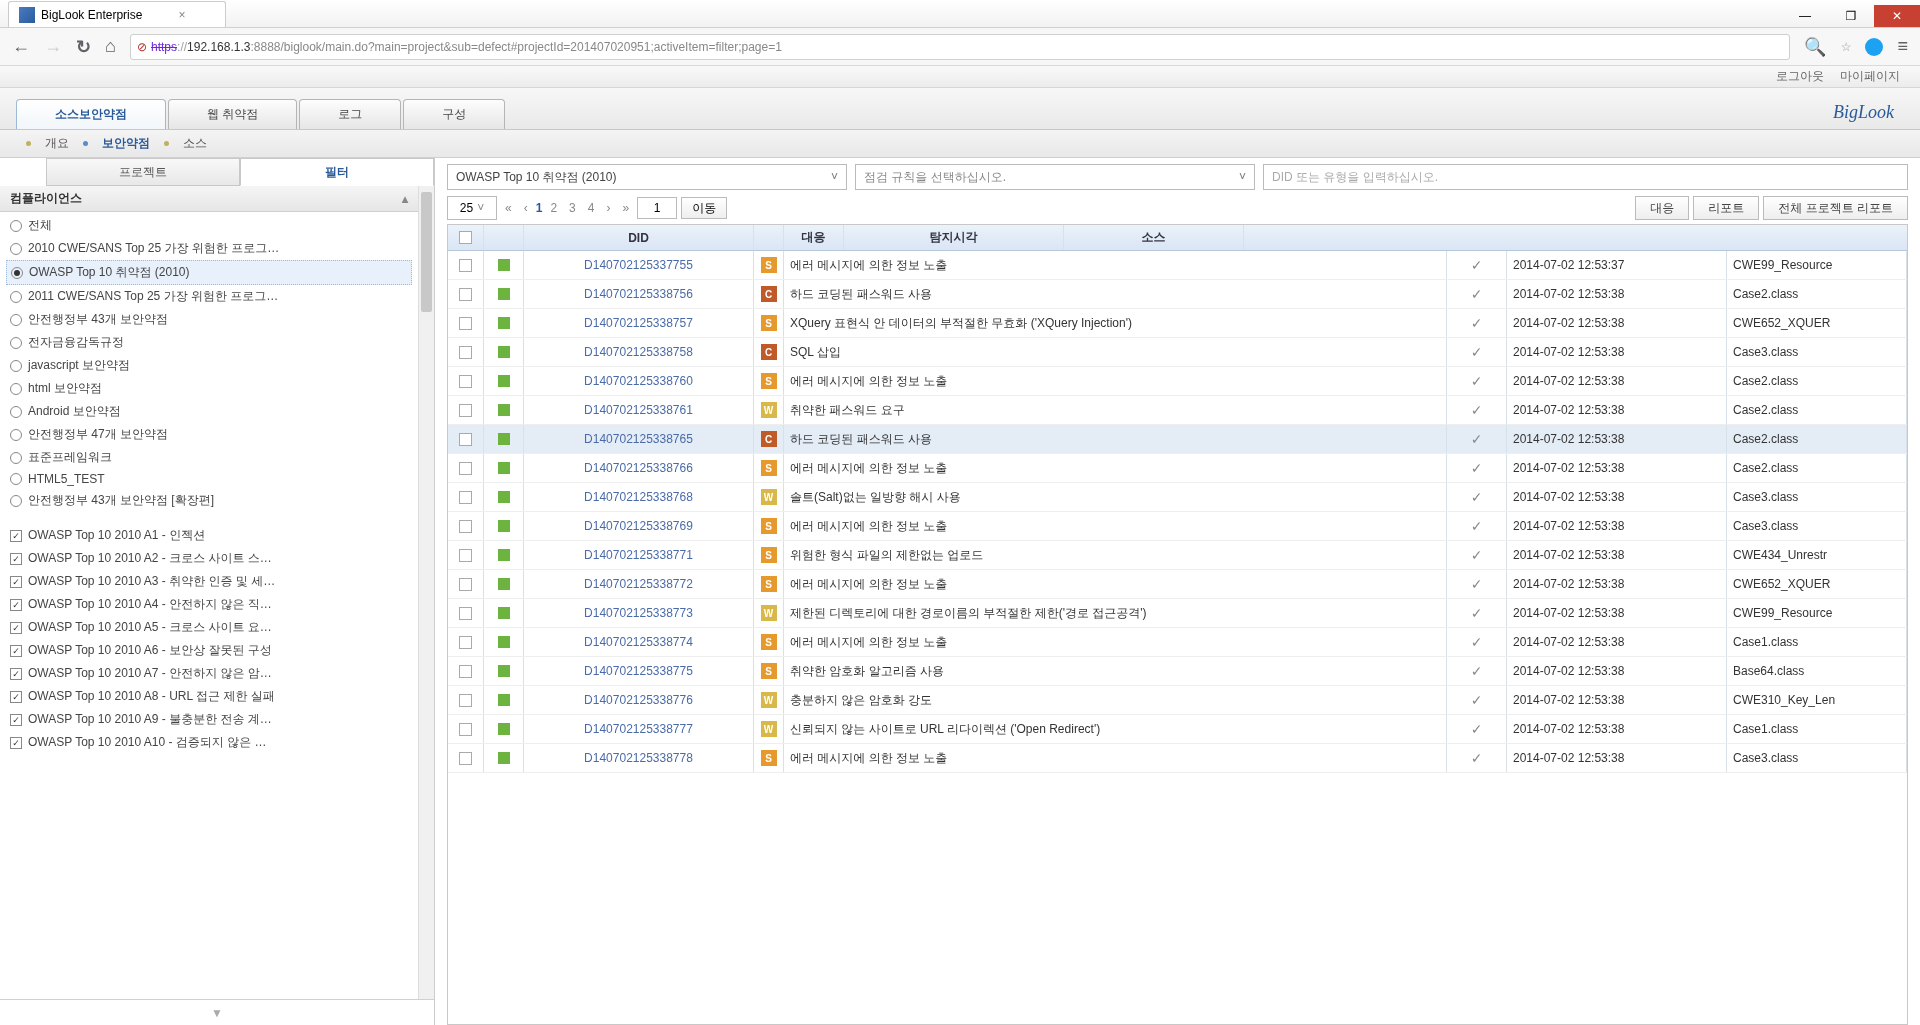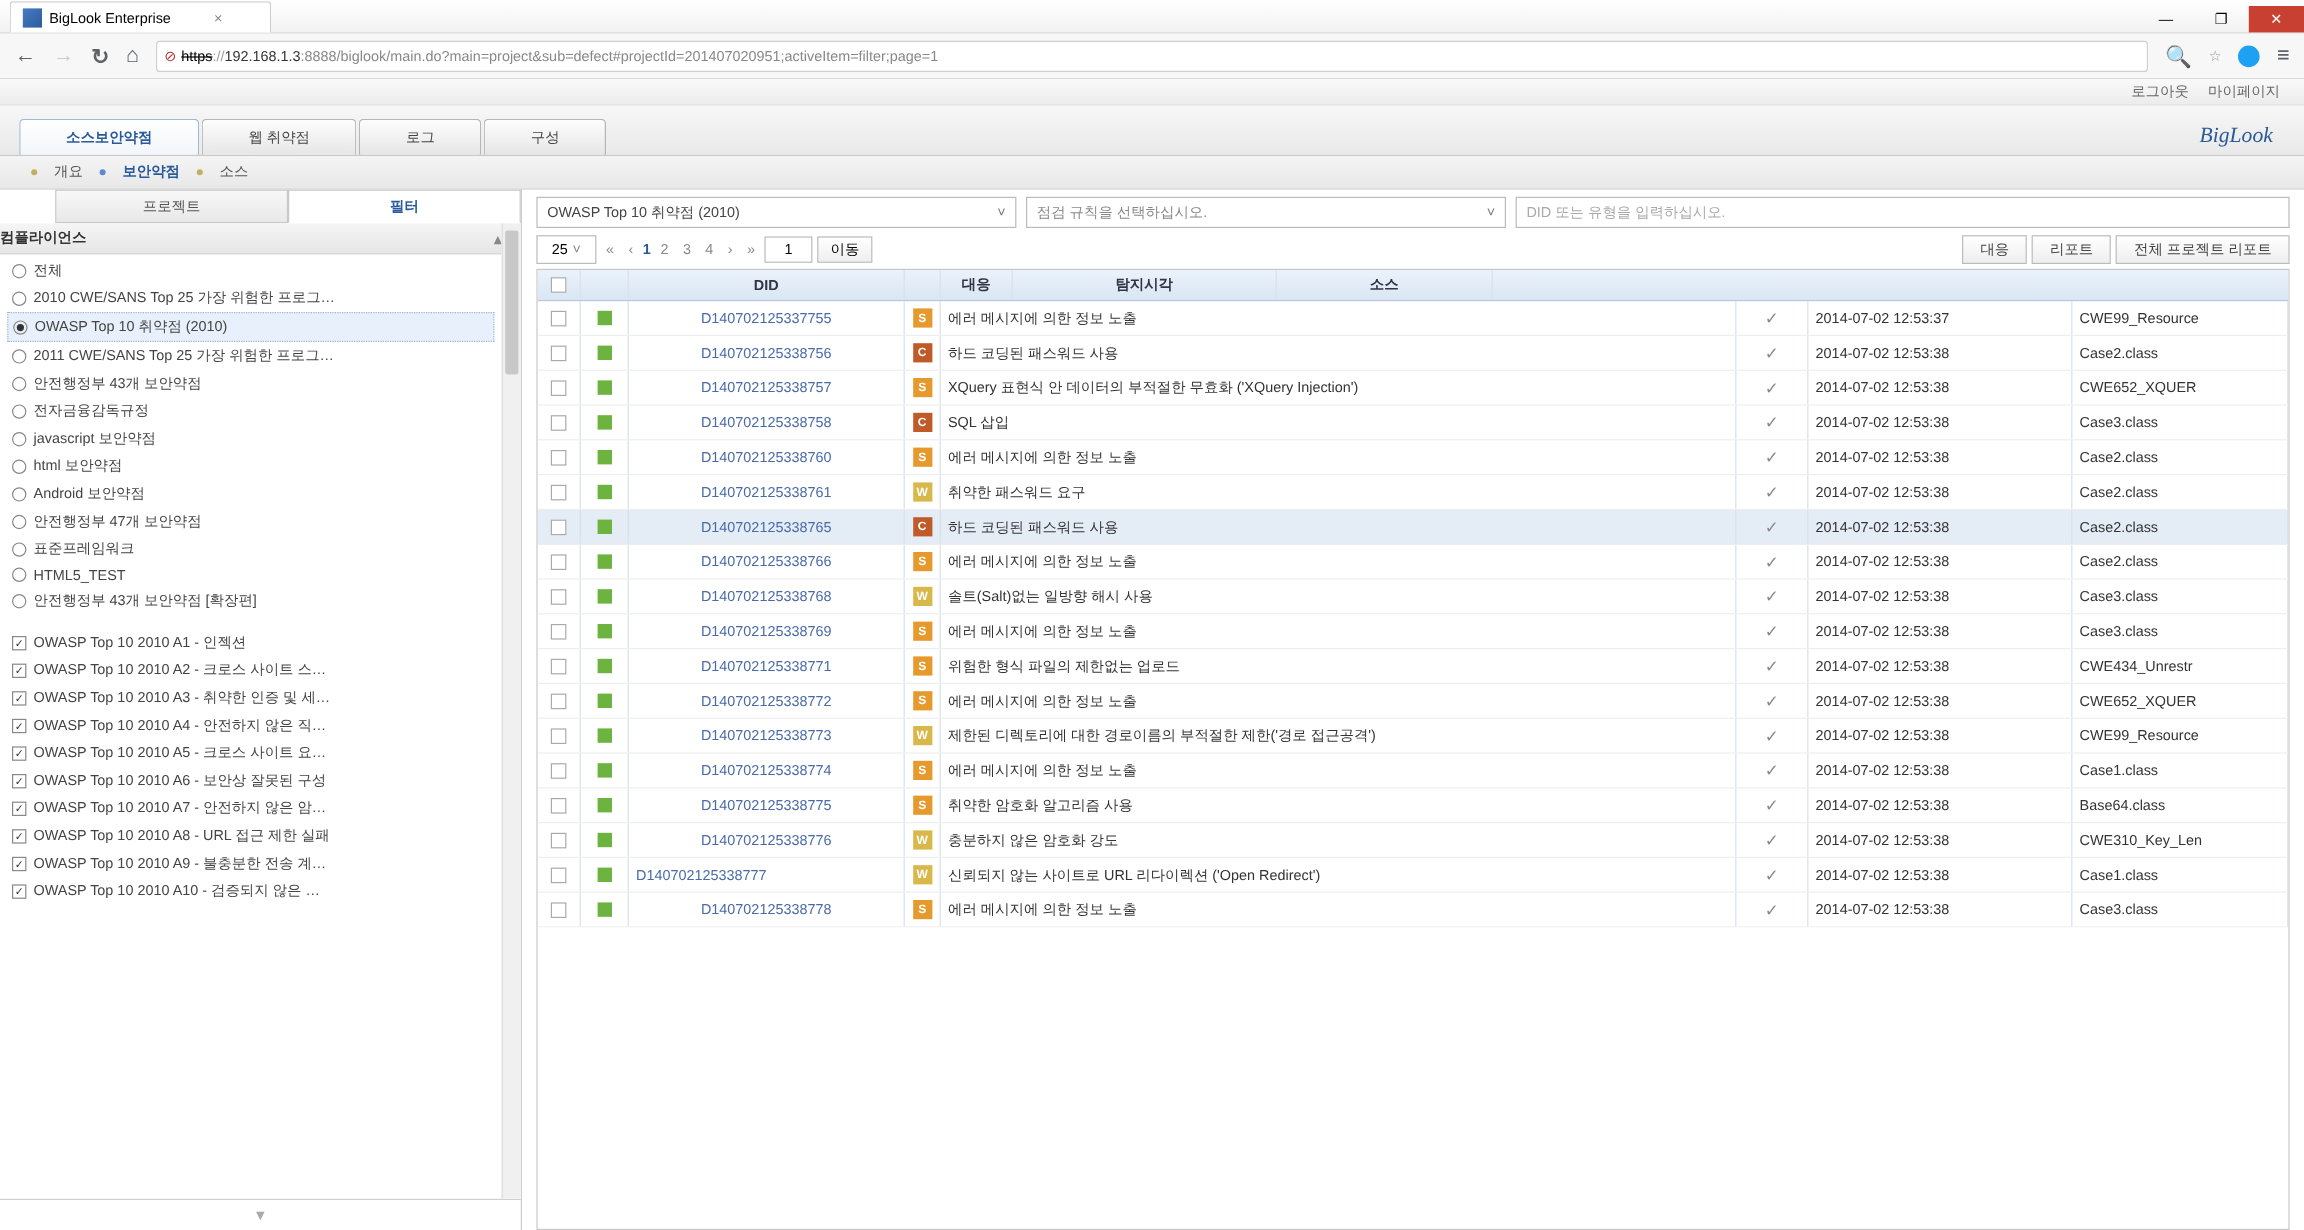--- a/index.html
+++ b/index.html
@@ -12,21 +12,21 @@
 .win-controls { margin-left: auto; display: flex; }
 .win-btn { width: 46px; height: 22px; display: flex; align-items: center; justify-content: center; }
 .win-close { background: #c84031; color: #fff; }
 
 .addr-bar { height: 38px; background: #f7f7f7; border-bottom: 1px solid #d9d9d9; display: flex; align-items: center; padding: 0 12px; gap: 14px; }
 .nav-icon { color: #5f6368; font-size: 18px; font-weight: bold; cursor: pointer; }
 .url-box { flex: 1; height: 26px; border: 1px solid #d0d0d0; border-radius: 3px; display: flex; align-items: center; padding: 0 6px; background: #fff; font-size: 15px; color: #333; overflow: hidden; white-space: nowrap; }
 .url-prefix { color: #a0a0a0; }
 .url-host { color: #333; }
 .url-path { color: #888; }
-.url-strike { text-decoration: line-through; color: #000000; }
+.url-strike { text-decoration: line-through; color: #6d28d9; }
 .star { color: #999; }
 .globe { width: 18px; height: 18px; background: #1da1f2; border-radius: 50%; }
 
 
 .app-top { height: 22px; background: linear-gradient(#f9f9f9, #ececec); border-bottom: 1px solid #d6d6d6; display: flex; justify-content: flex-end; align-items: center; padding-right: 20px; gap: 16px; color: #666; }
 
 
 .main-tabs-row { height: 42px; background: linear-gradient(#f7f7f7, #e9e9e9); border-bottom: 1px solid #c8c8c8; display: flex; align-items: flex-end; padding: 0 16px; }
 .main-tab { height: 30px; padding: 0 38px; background: linear-gradient(#fdfdfd, #e6e6e6); border: 1px solid #b5b5b5; border-bottom: none; border-top-left-radius: 4px; border-top-right-radius: 4px; display: flex; align-items: center; color: #444; margin-right: 2px; }
 .main-tab.active { background: linear-gradient(#fff, #f2f6fa); color: #2a5a9a; font-weight: bold; border-color: #9db9d8; }
@@ -40,21 +40,21 @@
 .bc-active { color: #2a5a9a; font-weight: bold; }
 
 
 .content { display: flex; height: calc(100% - 158px); }
 
 
 .sidebar { width: 435px; border-right: 1px solid #ccc; display: flex; flex-direction: column; }
 .side-tabs { display: flex; height: 28px; padding-left: 46px; }
 .side-tab { flex: 1; border: 1px solid #c8c8c8; background: linear-gradient(#f8f8f8, #e8e8e8); display: flex; align-items: center; justify-content: center; color: #555; }
 .side-tab.active { background: #fff; border-bottom: 1px solid #fff; color: #2a5a9a; font-weight: bold; }
-.side-section-header { background: linear-gradient(#f5f5f5, #e6e6e6); border-bottom: 1px solid #d0d0d0; padding: 4px 0; color: #333; font-weight: bold; display: flex; justify-content: space-between; align-items: center; }
+.side-section-header { background: linear-gradient(#f5f5f5, #e6e6e6); border-bottom: 1px solid #d0d0d0; padding: 4px 10px; color: #333; font-weight: bold; display: flex; justify-content: space-between; align-items: center; }
 .side-body { flex: 1; overflow-y: auto; }
 .side-list { padding: 2px 6px; }
 .radio-item, .check-item { display: flex; align-items: center; gap: 6px; padding: 3px 4px; color: #444; white-space: nowrap; overflow: hidden; text-overflow: ellipsis; }
 .radio-item.selected { background: #e8f0fb; border: 1px dotted #9db9d8; }
 .radio-circle { width: 12px; height: 12px; border: 1px solid #888; border-radius: 50%; flex-shrink: 0; display: flex; align-items: center; justify-content: center; }
 .radio-dot { width: 6px; height: 6px; border-radius: 50%; background: #333; }
 .check-box { width: 12px; height: 12px; border: 1px solid #888; background: #fff; flex-shrink: 0; display: flex; align-items: center; justify-content: center; font-size: 9px; color: #333; }
 .side-footer { height: 26px; border-top: 1px solid #d0d0d0; display: flex; align-items: center; justify-content: center; color: #aaa; }
 .scrollbar-v { width: 16px; background: #f0f0f0; border-left: 1px solid #ddd; position: relative; }
 .thumb { position: absolute; left: 2px; right: 2px; top: 6px; height: 120px; background: #c8c8c8; border-radius: 2px; }
@@ -652,21 +652,21 @@
             <div class="gc col-time">2014-07-02 12:53:38</div>
             <div class="gc col-src">CWE310_Key_Len</div>
           </div>
           <div class="grid-row">
             <div class="gc col-chk">
               <div class="chk-empty"></div>
             </div>
             <div class="gc col-sev">
               <div class="sev-box sev-green"></div>
             </div>
-            <div class="gc col-did" style="justify-content:flex-start;">
+            <div class="gc col-did" style="justify-content:center;">
               <span class="did-text">D140702125338777</span>
             </div>
             <div class="gc col-cat">
               <div class="cat-box cat-W">W</div>
             </div>
             <div class="gc col-type">신뢰되지 않는 사이트로 URL 리다이렉션 ('Open Redirect')</div>
             <div class="gc col-resp">
               <span class="check-mark">✓</span>
             </div>
             <div class="gc col-time">2014-07-02 12:53:38</div>

